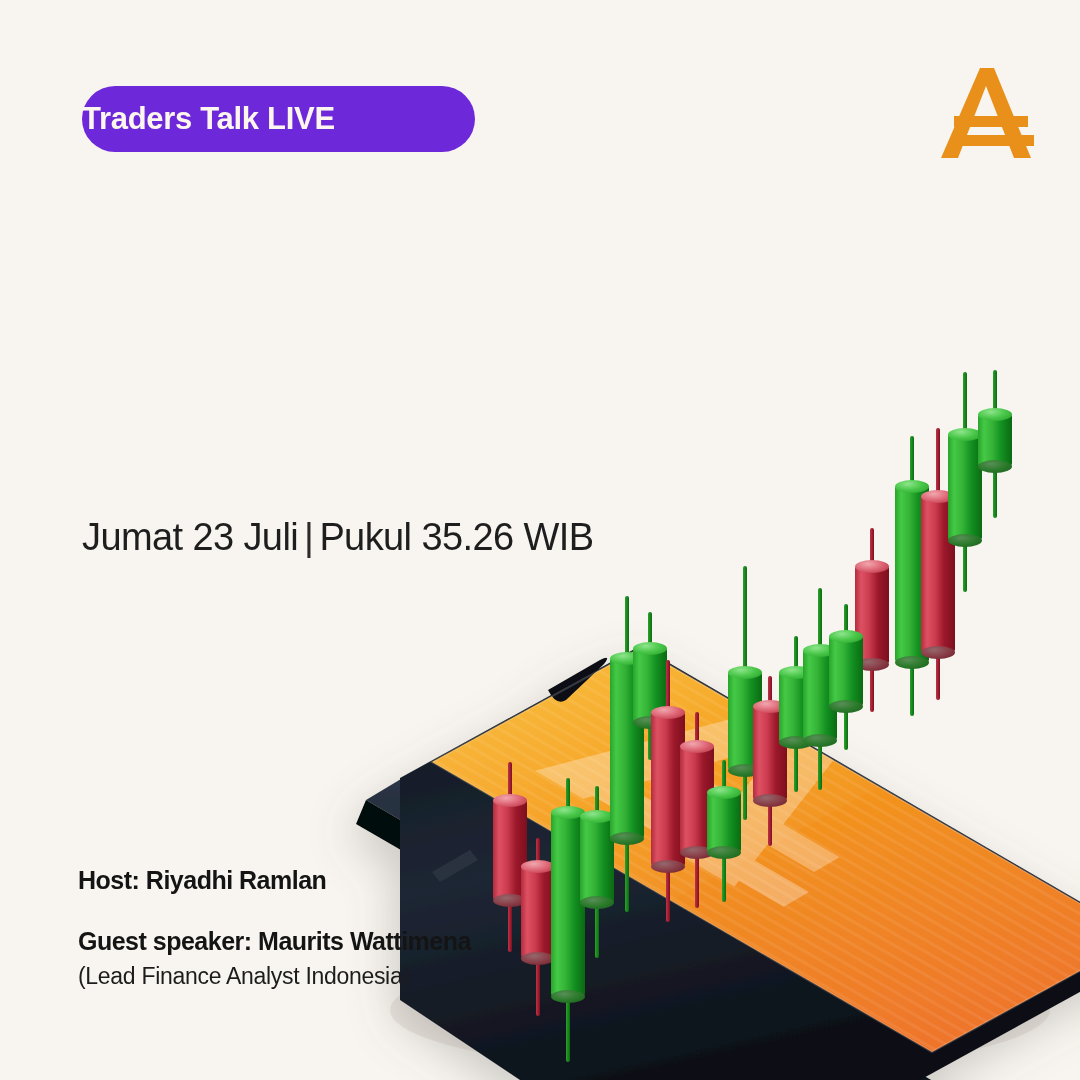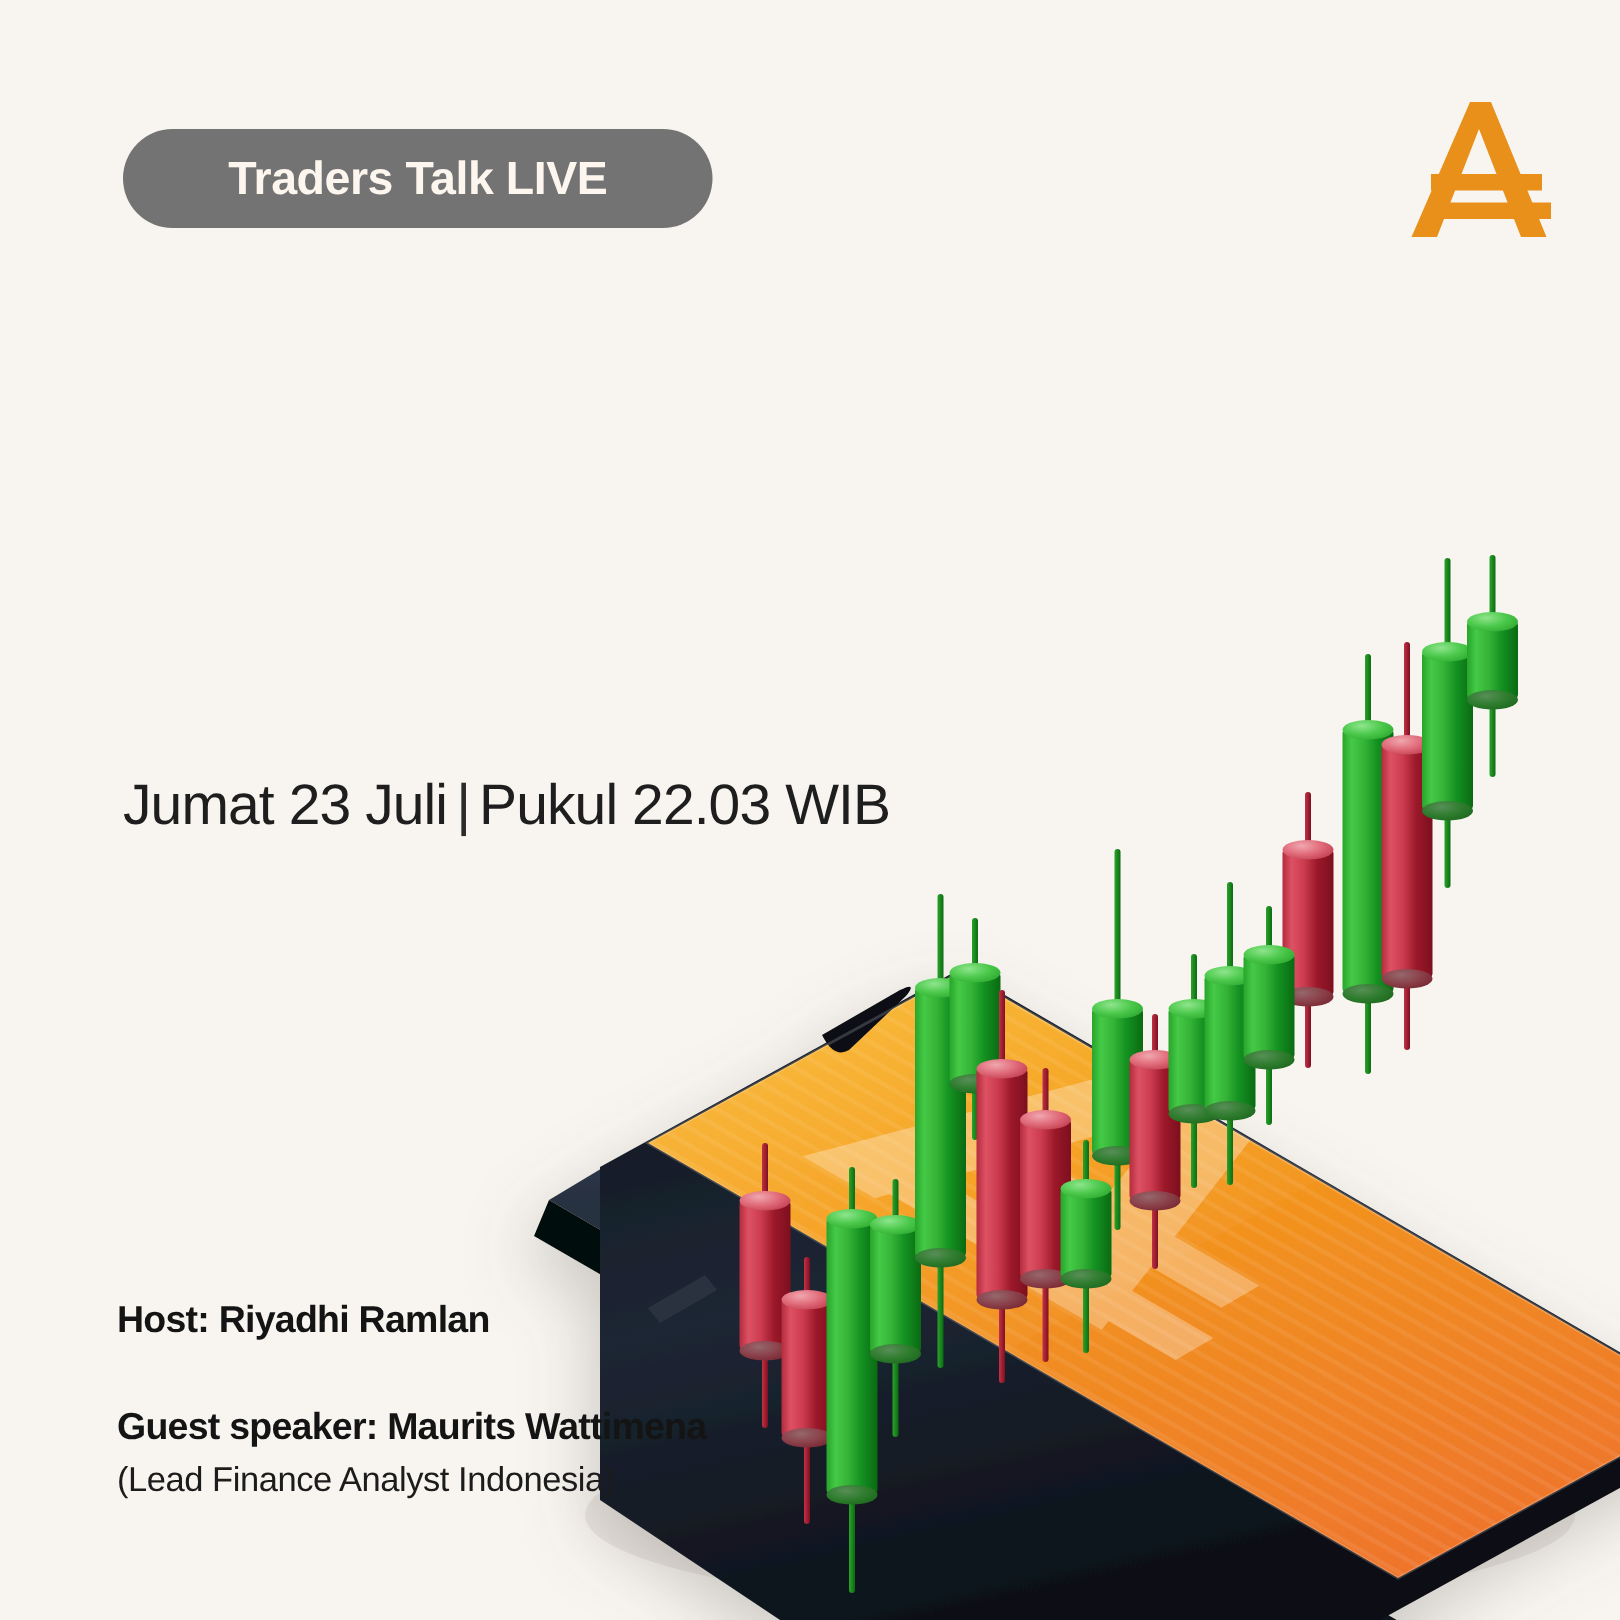--- a/index.html
+++ b/index.html
@@ -17,24 +17,24 @@
   }
 
   
   #badge {
     position: absolute;
     left: 82px;
     top: 86px;
     width: 393px;
     height: 66px;
     border-radius: 33px;
-    background: #737373;
+    background: #6d28d9;
     display: flex;
     align-items: center;
-    justify-content: center;
+    justify-content: flex-start;
     z-index: 40;
   }
   #badge-label {
     color: #fdf6ee;
     font-size: 31px;
     font-weight: 700;
     letter-spacing: -0.3px;
   }
 
   
@@ -76,21 +76,21 @@
     color: #2b2b2b;
   }
 
   
   #speakers {
     position: absolute;
     left: 78px;
     top: 866px;
     z-index: 40;
   }
-  .spk-block { margin-bottom: 42px; }
+  .spk-block { margin-bottom: 32px; }
   .spk-block:last-child { margin-bottom: 0; }
   .spk-name {
     color: #141414;
     font-size: 25px;
     font-weight: 700;
     letter-spacing: -0.5px;
     white-space: nowrap;
   }
   .spk-role {
     color: #1c1c1c;
@@ -366,21 +366,21 @@
   <svg id="logo" viewBox="0 0 112 112" xmlns="http://www.w3.org/2000/svg">
     <g fill="#e8901a">
       <path d="M 50,10 L 64,10 L 101,100 L 84,100 L 56,28 L 28,100 L 11,100 Z"></path>
       <rect x="24" y="58" width="74" height="11"></rect>
       <rect x="30" y="77" width="74" height="11"></rect>
     </g>
   </svg>
 
 
   <div id="dateline">
-    <span>Jumat 23 Juli</span><span class="sep">|</span><span>Pukul 22.03 WIB</span>
+    <span>Jumat 23 Juli</span><span class="sep">|</span><span>Pukul 35.26 WIB</span>
   </div>
 
   <div id="speakers">
     <div class="spk-block">
       <div class="spk-name">Host: Riyadhi Ramlan</div>
     </div>
     <div class="spk-block">
       <div class="spk-name">Guest speaker: Maurits Wattimena</div>
       <div class="spk-role">(Lead Finance Analyst Indonesia)</div>
     </div>

